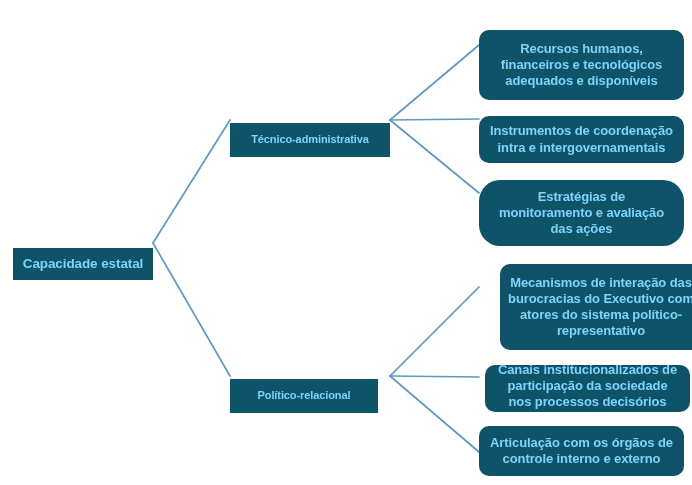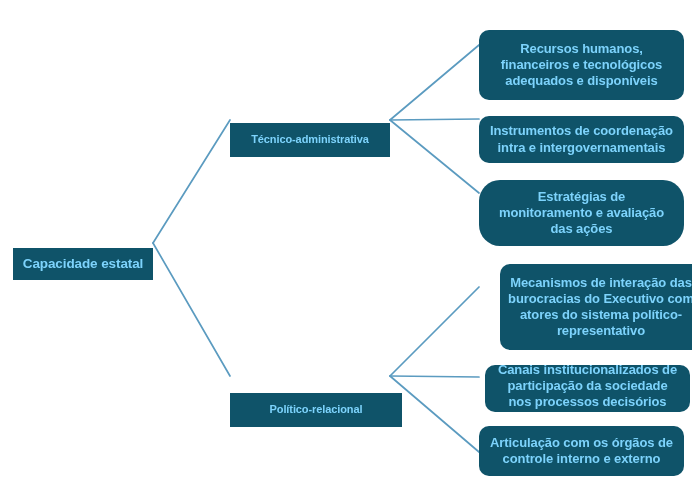--- a/index.html
+++ b/index.html
@@ -80,21 +80,21 @@
   </svg>
 
   <div class="node node-root" style="left:13px; top:228px; width:140px; height:32px;">
     <span class="node-label">Capacidade estatal</span>
   </div>
 
   <div class="node node-branch" style="left:230px; top:103px; width:160px; height:34px;">
     <span class="node-label">Técnico-administrativa</span>
   </div>
 
-  <div class="node node-branch" style="left:230px; top:373px; width:172px; height:34px;">
+  <div class="node node-branch" style="left:230px; top:359px; width:148px; height:34px;">
     <span class="node-label">Político-relacional</span>
   </div>
 
   <div class="node node-leaf" style="left:479px; top:10px; width:205px; height:70px;">
     <span class="node-label">Recursos humanos,
 financeiros e tecnológicos
 adequados e disponíveis</span>
   </div>
 
   <div class="node node-leaf" style="left:479px; top:96px; width:205px; height:47px;">

